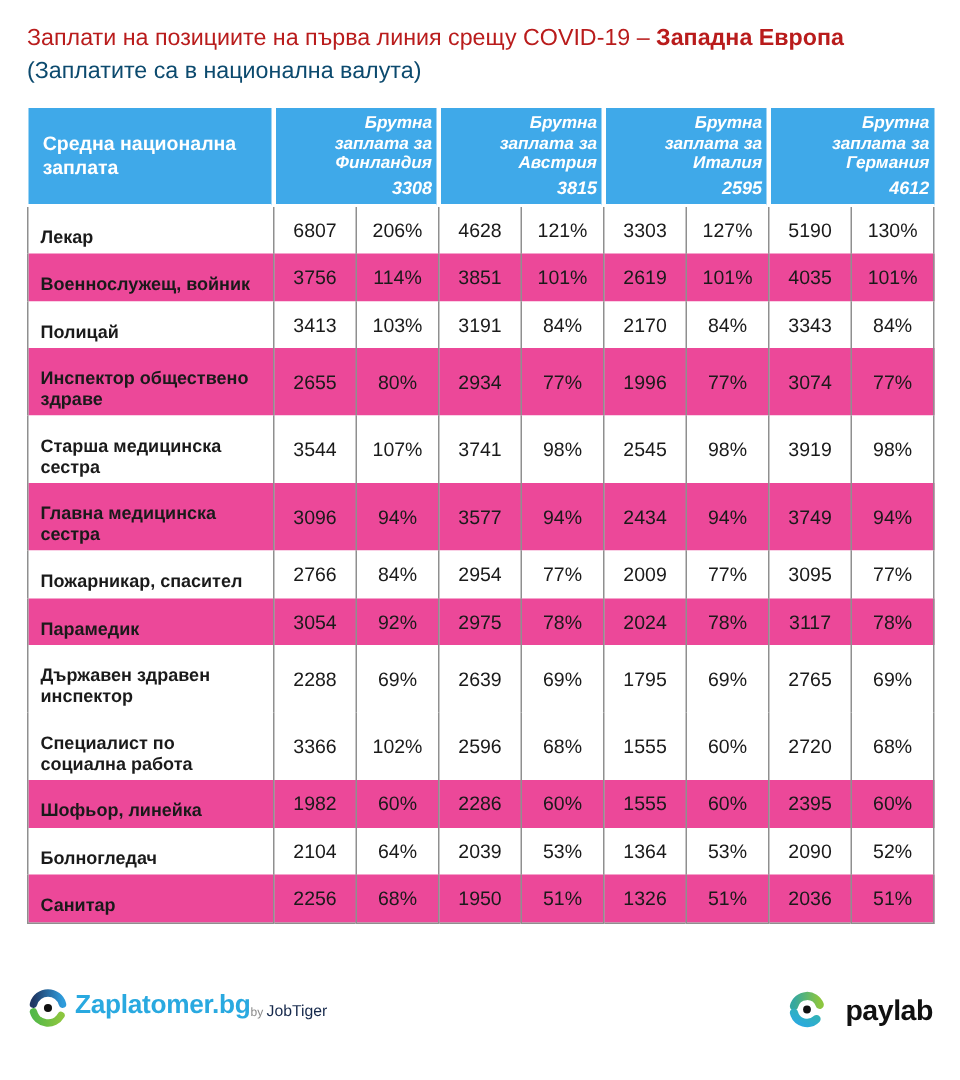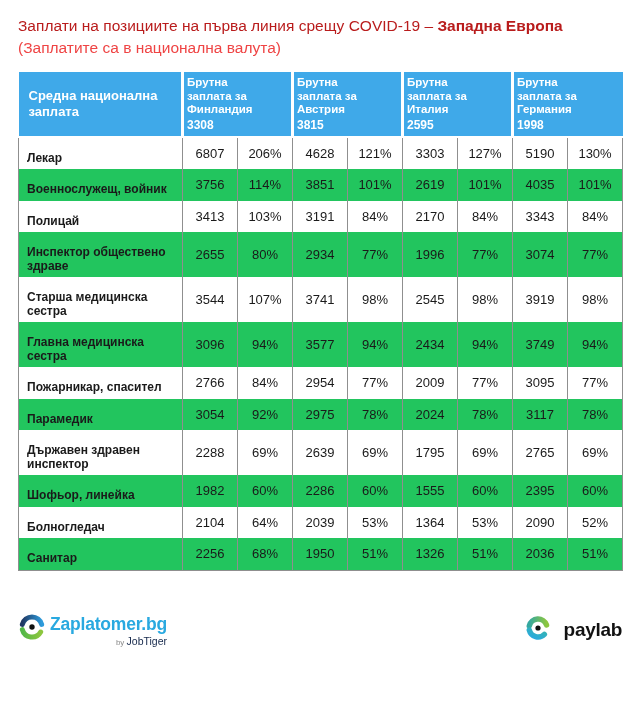--- a/index.html
+++ b/index.html
@@ -8,21 +8,21 @@
     font-family: "Liberation Sans", sans-serif;
     color: #222222;
     position: relative;
   }
   .page { padding: 15px 18px 0 18px; width: 640px; height: 720px; position: relative; }
 
   
   .title-block { line-height: 22px; }
   .title-main { font-size: 15.5px; font-weight: normal; color: #b91c1c; }
   .title-main b { font-weight: bold; }
-  .title-sub { font-size: 15.5px; font-weight: normal; color: #ef4444; }
+  .title-sub { font-size: 15.5px; font-weight: normal; color: #0c4a6e; }
 
   
   table.salary {
     margin-top: 13px;
     width: 604px;
     border-collapse: collapse;
     table-layout: fixed;
   }
   col.c-label { width: 164px; }
   col.c-num  { width: 55px; }
@@ -37,38 +37,39 @@
   th.row-header {
     text-align: left;
     padding-left: 10px;
     font-size: 13px;
     font-weight: bold;
     line-height: 16px;
     white-space: pre-line;
   }
   th.country-header {
     border-left: 3px solid #ffffff;
-    text-align: left;
+    text-align: right;
+    font-style: italic;
   }
   .country-label {
     font-size: 11.5px;
     font-weight: bold;
     line-height: 13.5px;
     white-space: pre-line;
   }
   .country-avg {
     font-size: 12px;
     font-weight: bold;
     line-height: 14px;
     margin-top: 1px;
   }
 
   tbody { border: 1px solid #8F8F8F; }
   tbody tr { background: #ffffff; }
-  tbody tr.alt { background: #22c55e; }
+  tbody tr.alt { background: #ec4899; }
   td.label-cell {
     font-size: 12px;
     font-weight: bold;
     color: #1a1a1a;
     text-align: left;
     padding: 14px 4px 4px 8px;
     line-height: 13.5px;
     white-space: pre-line;
     height: 31px;
   }
@@ -84,21 +85,21 @@
 
   
   .footer {
     margin-top: 42px;
     width: 604px;
     display: flex;
     justify-content: space-between;
     align-items: flex-start;
   }
   .zapla-logo { display: flex; align-items: flex-start; gap: 4px; cursor: pointer; }
-  .zapla-text-wrap { display: flex; flex-direction: column; align-items: flex-end; }
+  .zapla-text-wrap { display: flex; flex-direction: row; align-items: flex-end; }
   .zapla-word {
     font-size: 17.5px;
     font-weight: bold;
     color: #29A9E0;
     letter-spacing: -0.2px;
     line-height: 22px;
   }
   .by-line { font-size: 8px; color: #8a8a8a; line-height: 10px; margin-top: 1px; }
   .by-line .by-brand { font-size: 10.5px; font-weight: normal; color: #15284B; font-style: normal; }
 
@@ -147,21 +148,21 @@
           <th colspan="2" class="country-header">
             <div class="country-label">Брутна
 заплата за
 Италия</div>
             <div class="country-avg">2595</div>
           </th>
           <th colspan="2" class="country-header">
             <div class="country-label">Брутна
 заплата за
 Германия</div>
-            <div class="country-avg">1998</div>
+            <div class="country-avg">4612</div>
           </th>
         </tr>
     </thead>
     <tbody>
 
     <tr>
           <td class="label-cell">Лекар</td>
           <td class="num-cell">6807</td>
           <td class="num-cell">206%</td>
           <td class="num-cell">4628</td>
@@ -255,20 +256,32 @@
           <td class="label-cell">Държавен здравен
 инспектор</td>
           <td class="num-cell">2288</td>
           <td class="num-cell">69%</td>
           <td class="num-cell">2639</td>
           <td class="num-cell">69%</td>
           <td class="num-cell">1795</td>
           <td class="num-cell">69%</td>
           <td class="num-cell">2765</td>
           <td class="num-cell">69%</td>
+        </tr>
+        <tr>
+          <td class="label-cell">Специалист по
+социална работа</td>
+          <td class="num-cell">3366</td>
+          <td class="num-cell">102%</td>
+          <td class="num-cell">2596</td>
+          <td class="num-cell">68%</td>
+          <td class="num-cell">1555</td>
+          <td class="num-cell">60%</td>
+          <td class="num-cell">2720</td>
+          <td class="num-cell">68%</td>
         </tr>
         <tr class="alt">
           <td class="label-cell">Шофьор, линейка</td>
           <td class="num-cell">1982</td>
           <td class="num-cell">60%</td>
           <td class="num-cell">2286</td>
           <td class="num-cell">60%</td>
           <td class="num-cell">1555</td>
           <td class="num-cell">60%</td>
           <td class="num-cell">2395</td>

